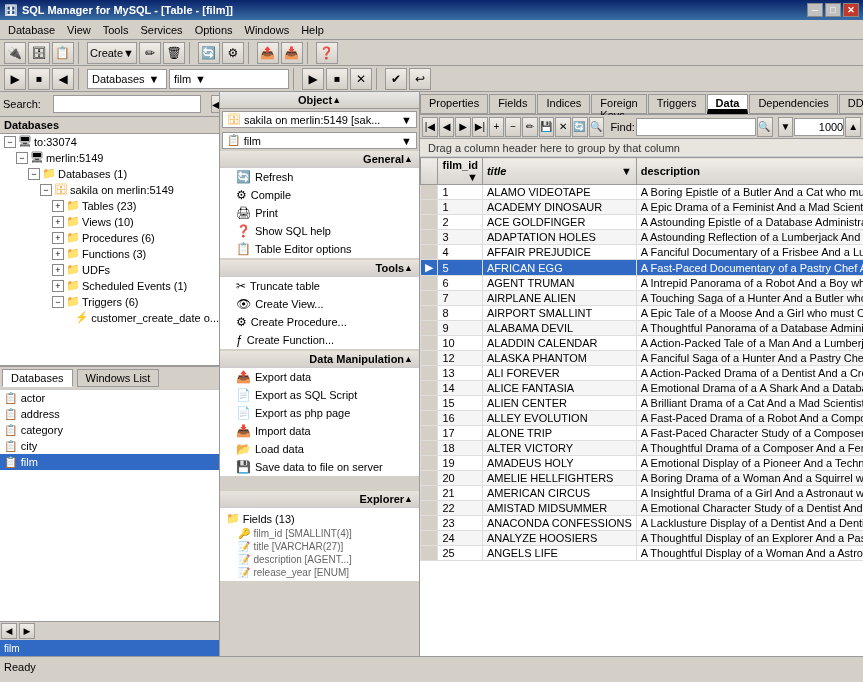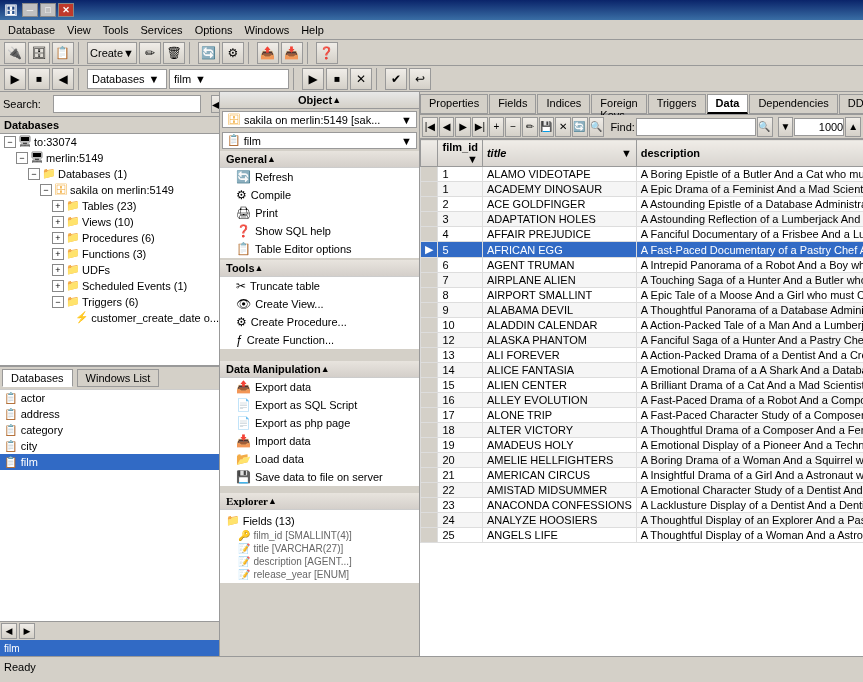--- a/index.html
+++ b/index.html
@@ -158,21 +158,21 @@
       font-weight: bold;
       font-size: 11px;
     }
     .obj-section-header {
       background: linear-gradient(to bottom, #e8e4de, #d4cfca);
       padding: 2px 6px;
       font-size: 11px;
       font-weight: bold;
       display: flex;
       align-items: center;
-      justify-content: flex-start;
+      justify-content: flex-end;
       border-bottom: 1px solid #ccc;
       cursor: pointer;
     }
     .obj-item {
       display: flex;
       align-items: center;
       padding: 2px 4px 2px 16px;
       font-size: 11px;
       cursor: pointer;
       height: 18px;
@@ -200,21 +200,21 @@
     }
     .right-tab {
       padding: 2px 8px;
       font-size: 11px;
       cursor: pointer;
       border: 1px solid #999;
       background: #d4d0c8;
       margin-right: 1px;
       height: 20px;
     }
-    .right-tab.active { background: white; border-bottom: 2px solid #000000; font-weight: bold; }
+    .right-tab.active { background: white; border-bottom: 5px solid #000000; font-weight: bold; }
 
     #data-toolbar {
       background: #d4d0c8;
       border-bottom: 1px solid #999;
       height: 24px;
       display: flex;
       align-items: center;
       padding: 1px 2px;
       gap: 1px;
     }
@@ -316,20 +316,21 @@
       height: 16px;
       display: flex;
       align-items: center;
     }
   </style>
 </head>
 <body>
 
 <div id="titlebar">
   <span style="margin-right:4px;">🗄</span>
+  <span class="title-text">SQL Manager for MySQL - [Table - [film]]</span>
   <div class="win-btns">
     <div class="win-btn">─</div>
     <div class="win-btn">□</div>
     <div class="win-btn close">✕</div>
   </div>
 </div>
 
 <div id="menubar">
 <div class="menu-item">Database</div>
     <div class="menu-item">View</div>
@@ -580,21 +581,21 @@
         <div class="obj-item">
           <span class="obj-icon">⚙</span>
           <span>Create Procedure...</span>
         </div>
         <div class="obj-item">
           <span class="obj-icon">ƒ</span>
           <span>Create Function...</span>
         </div>
       </div>
 
-      <div class="obj-section-header" style="margin-top:12px;">
+      <div class="obj-section-header" style="margin-top:2px;">
         <span>Data Manipulation</span>
         <span class="collapse-btn">▲</span>
       </div>
       <div style="background:white;">
         <div class="obj-item">
           <span class="obj-icon">📤</span>
           <span>Export data</span>
         </div>
         <div class="obj-item">
           <span class="obj-icon">📄</span>
@@ -611,21 +612,21 @@
         <div class="obj-item">
           <span class="obj-icon">📂</span>
           <span>Load data</span>
         </div>
         <div class="obj-item">
           <span class="obj-icon">💾</span>
           <span>Save data to file on server</span>
         </div>
       </div>
 
-      <div class="obj-section-header" style="margin-top:7px;font-family:Liberation Serif, serif;">
+      <div class="obj-section-header" style="margin-top:15px;">
         <span>Explorer</span>
         <span class="collapse-btn">▲</span>
       </div>
       <div style="background:white; padding:2px;">
         <div style="display:flex; align-items:center; padding:2px 4px; font-size:11px; gap:3px; cursor:pointer;">
           <span style="color:#4080c0;">📁</span>
           <span>Fields (13)</span>
         </div>
         <div style="display:flex; align-items:center; padding:1px 4px 1px 16px; font-size:10px; gap:3px;">
           <span style="color:#f0c000;">🔑</span>
@@ -674,20 +675,21 @@
       <div style="flex:1;"></div>
       <span class="find-label">Find:</span>
       <input type="text" class="find-input" style="">
       <div class="data-tb-btn">🔍</div>
       <div style="width:4px;"></div>
       <div class="data-tb-btn">▼</div>
       <input type="text" class="limit-input" value="1000" style="">
       <div class="data-tb-btn">▲</div>
     </div>
 
+    <div id="drag-hint">Drag a column header here to group by that column</div>
 
     <div id="data-grid">
       <table>
         <thead>
           <tr>
             <th style="width:16px;"></th>
             <th style="width:55px;">
               <span>film_id</span>
               <span style="float:right;">▼</span>
             </th>

